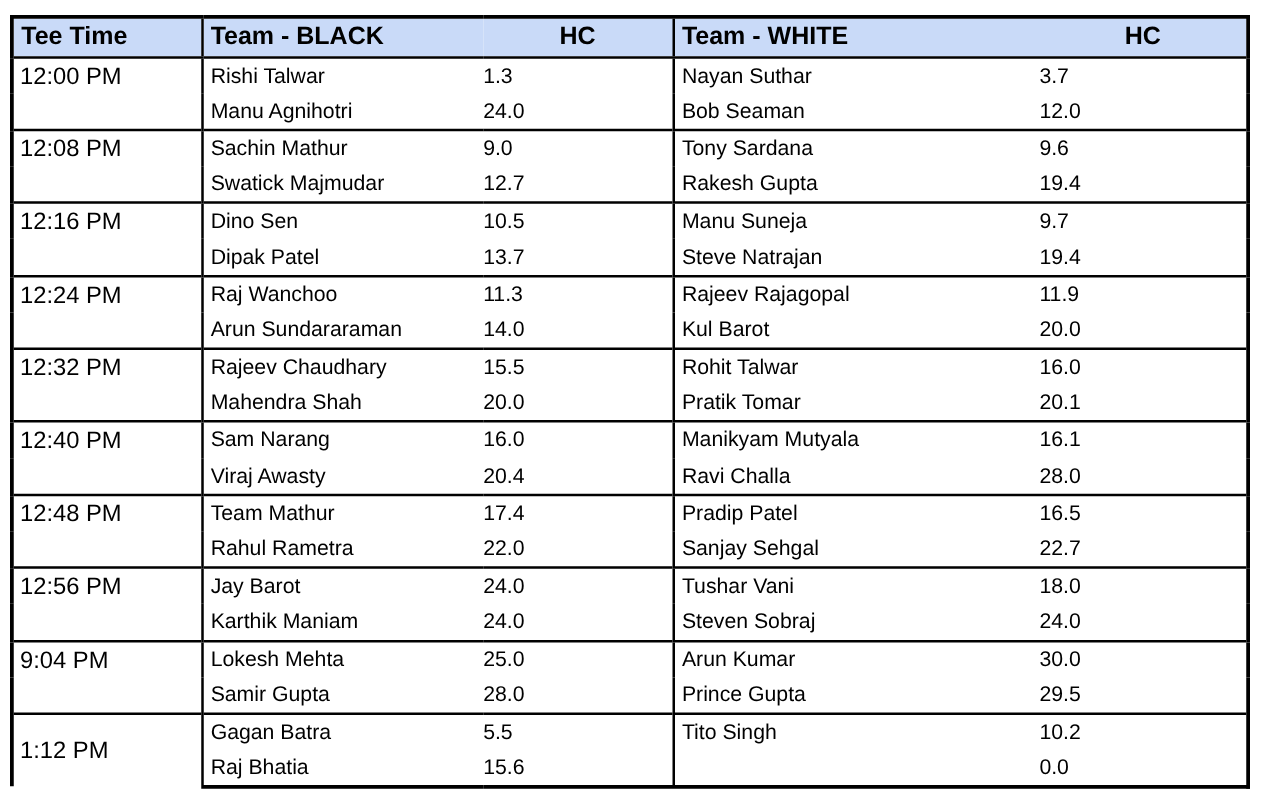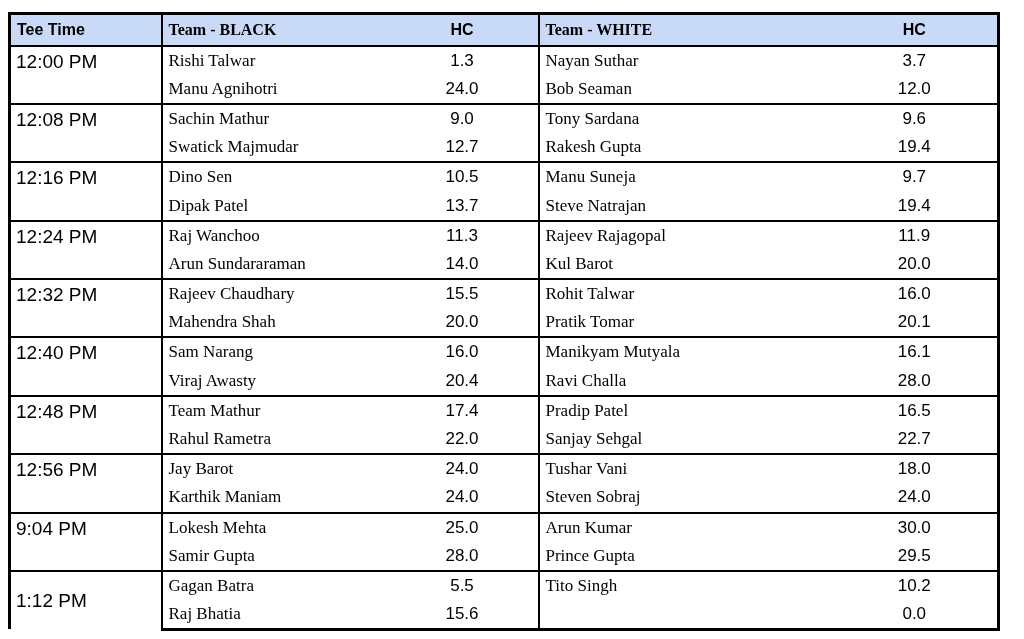--- a/index.html
+++ b/index.html
@@ -34,56 +34,56 @@
   tbody tr { height: 29.2px; }
 
   th, td {
     padding: 0;
     overflow: hidden;
     white-space: nowrap;
   }
 
   
   thead th {
-    font-size: 16px;
+    font-size: 20px;
     font-weight: bold;
     text-align: left;
     padding-left: 6px;
     border-top: 3px solid #000;
     border-bottom: 2px solid #000;
     vertical-align: middle;
   }
   thead th.hc-col {
     text-align: center;
     padding-left: 0;
   }
 
   
   tbody td {
     font-size: 17px;
     vertical-align: middle;
   }
   td.name-cell { padding-left: 6px; text-align: left; }
-  td.hc-cell   { text-align: center; }
+  td.hc-cell   { text-align: left; }
 
   td.tee-cell {
     font-size: 19px;
     vertical-align: top;
     line-height: 29.2px;
     padding-left: 5px;
   }
   td.tee-cell.tee-mid {
     vertical-align: middle;
     line-height: normal;
   }
 
   
   .b-left-outer  { border-left: 3px solid #000; }
   .b-right-outer { border-right: 3px solid #000; }
-  .b-sep         { border-left: 2px solid #000; font-family: Liberation Serif, serif; }
+  .b-sep         { border-left: 2px solid #000; }
 
   
   tr.group-start td { border-top: 2px solid #000; }
 
   
   td.bottom-close { border-bottom: 3px solid #000; }
 </style>
 </head>
 <body>
 

